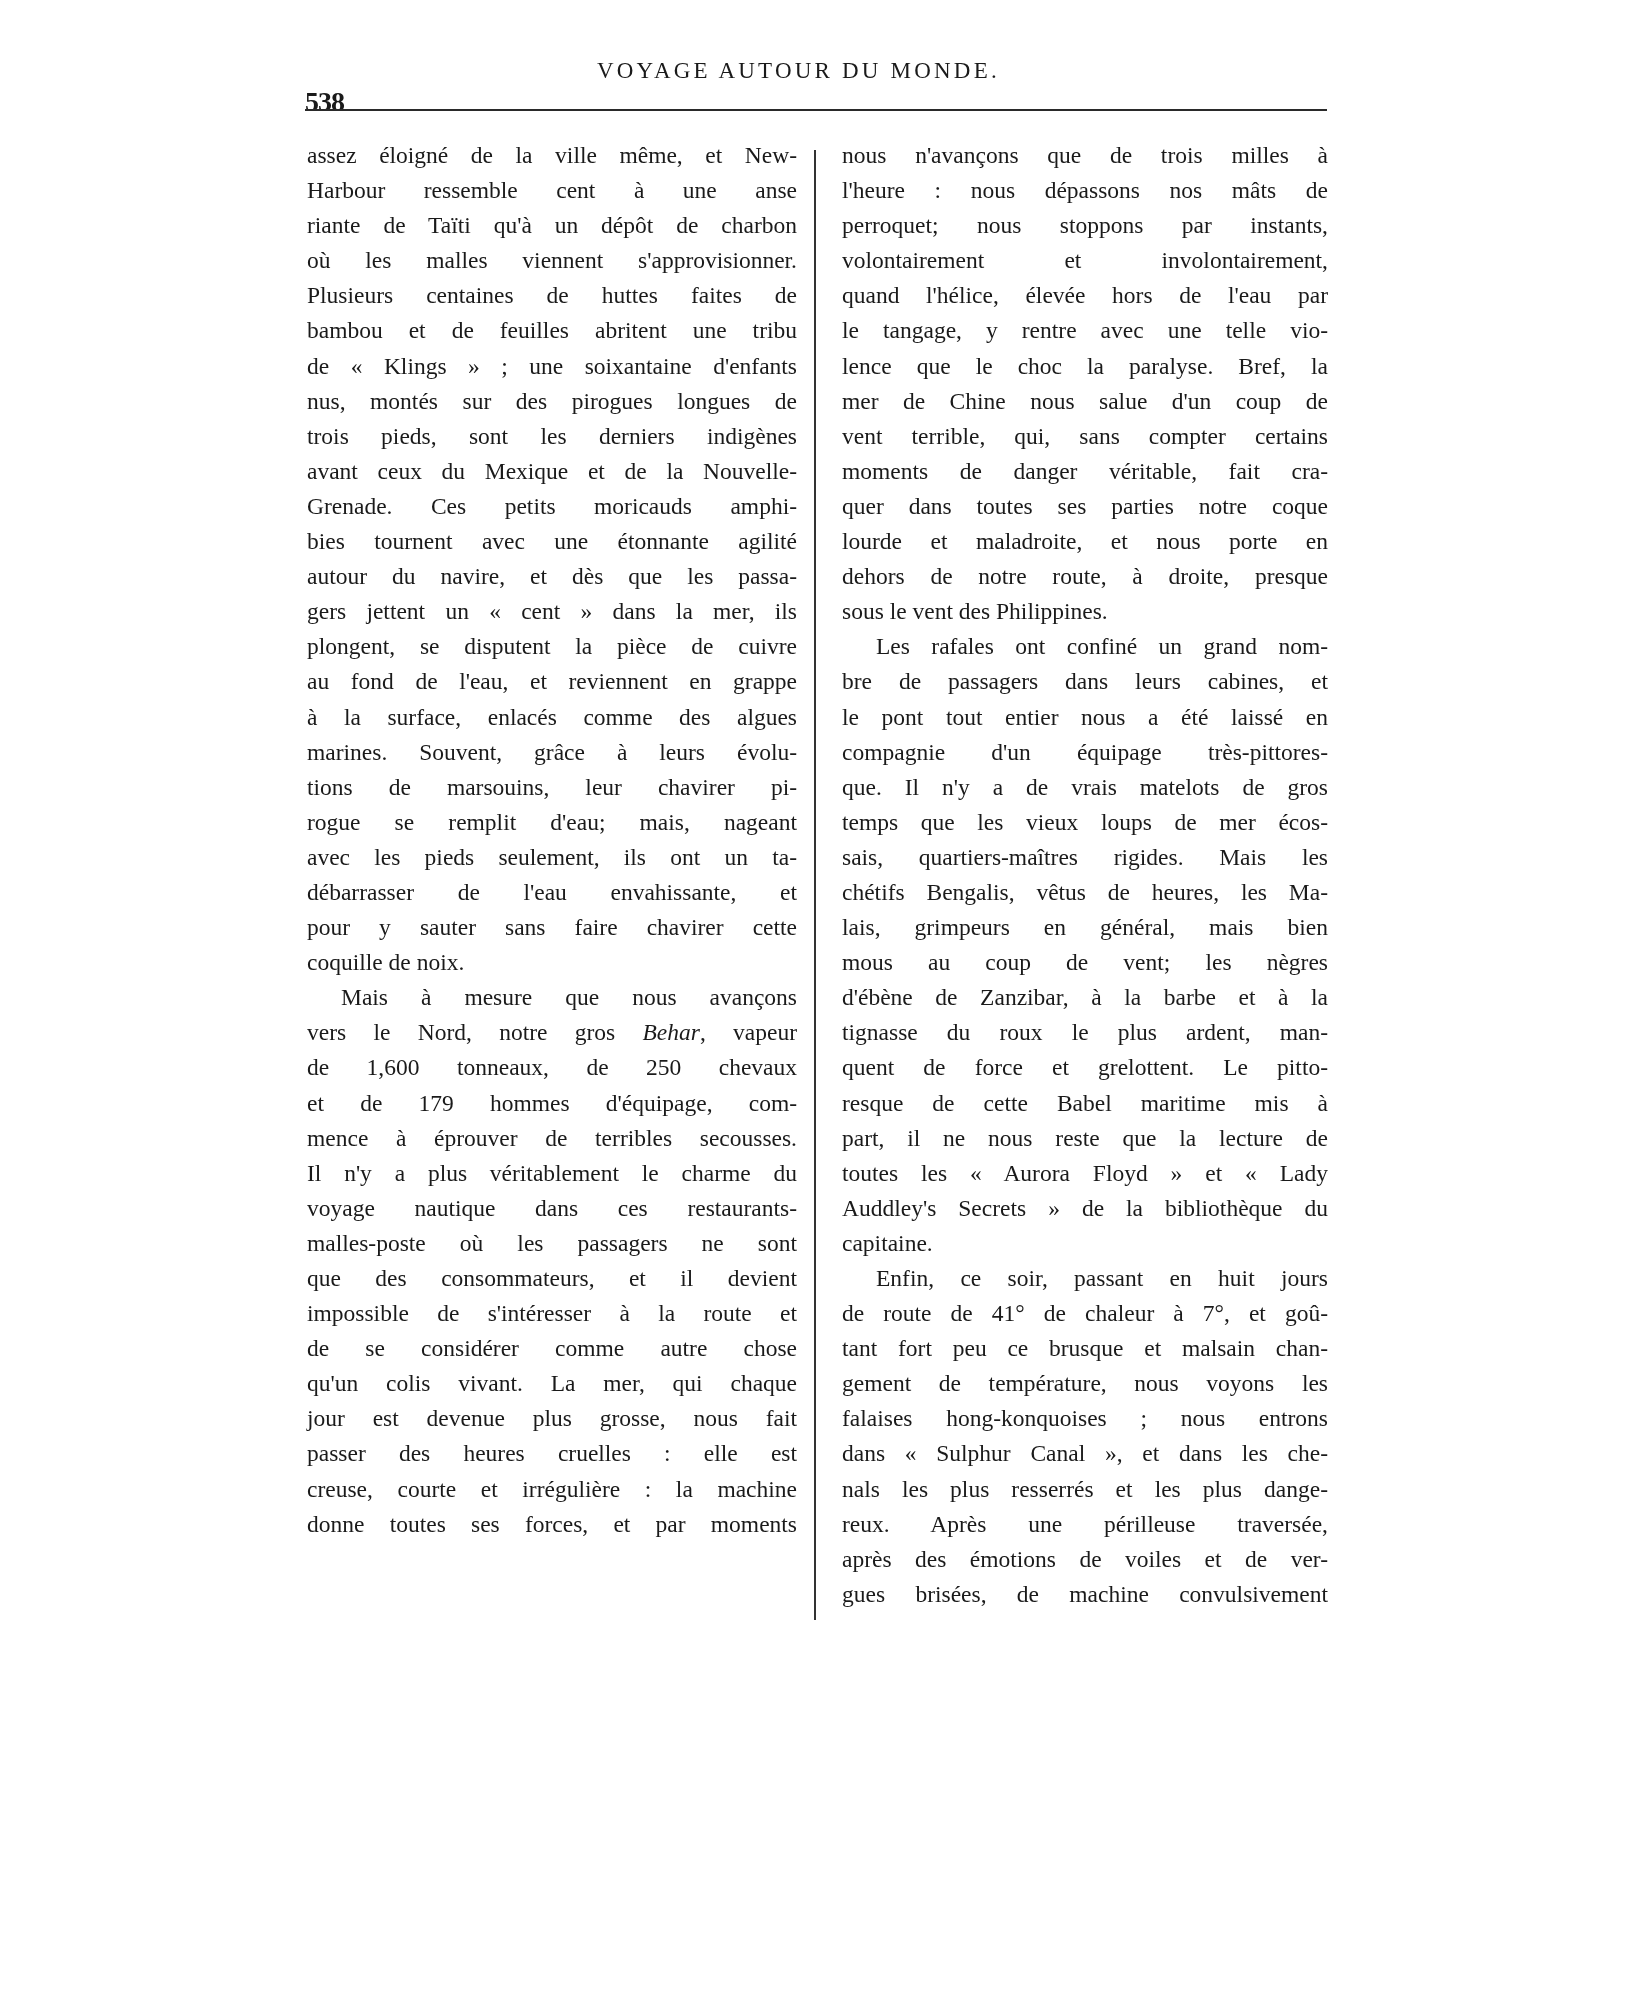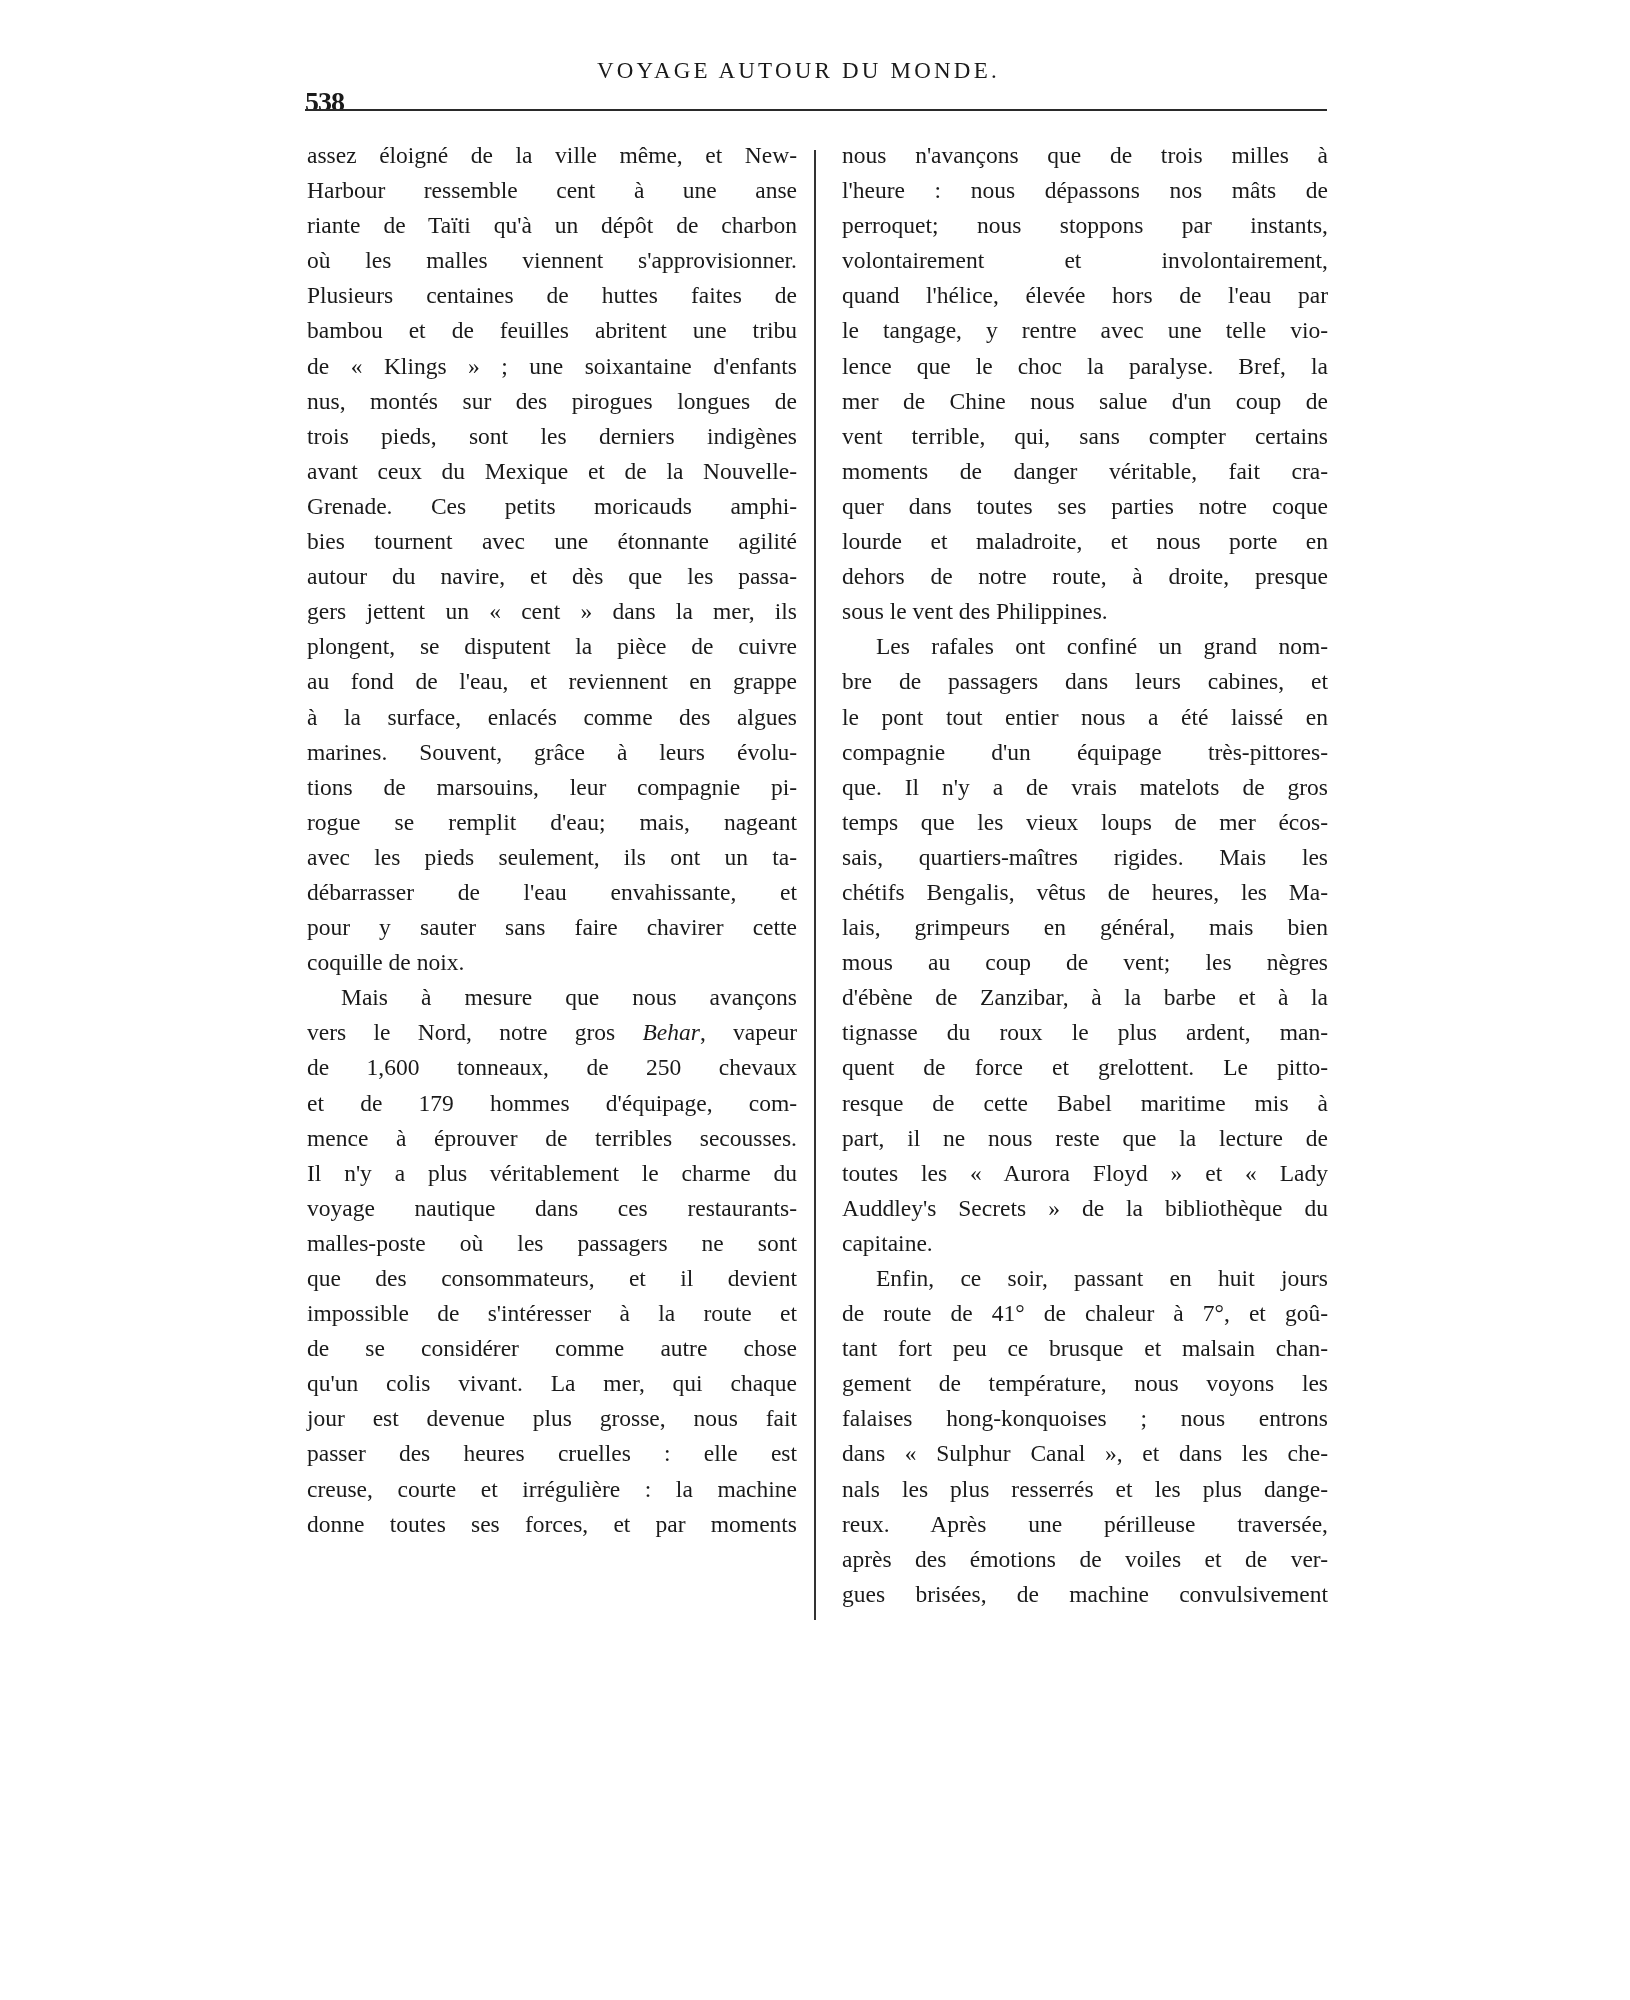--- a/index.html
+++ b/index.html
@@ -76,21 +76,21 @@
       <span class="line">
         <span class="justify-wrap">au fond de l'eau, et reviennent en grappe</span>
       </span>
       <span class="line">
         <span class="justify-wrap">à la surface, enlacés comme des algues</span>
       </span>
       <span class="line">
         <span class="justify-wrap">marines. Souvent, grâce à leurs évolu-</span>
       </span>
       <span class="line">
-        <span class="justify-wrap">tions de marsouins, leur compagnie pi-</span>
+        <span class="justify-wrap">tions de marsouins, leur chavirer pi-</span>
       </span>
       <span class="line">
         <span class="justify-wrap">rogue se remplit d'eau; mais, nageant</span>
       </span>
       <span class="line">
         <span class="justify-wrap">avec les pieds seulement, ils ont un ta-</span>
       </span>
       <span class="line">
         <span class="justify-wrap">débarrasser de l'eau envahissante, et</span>
       </span>

